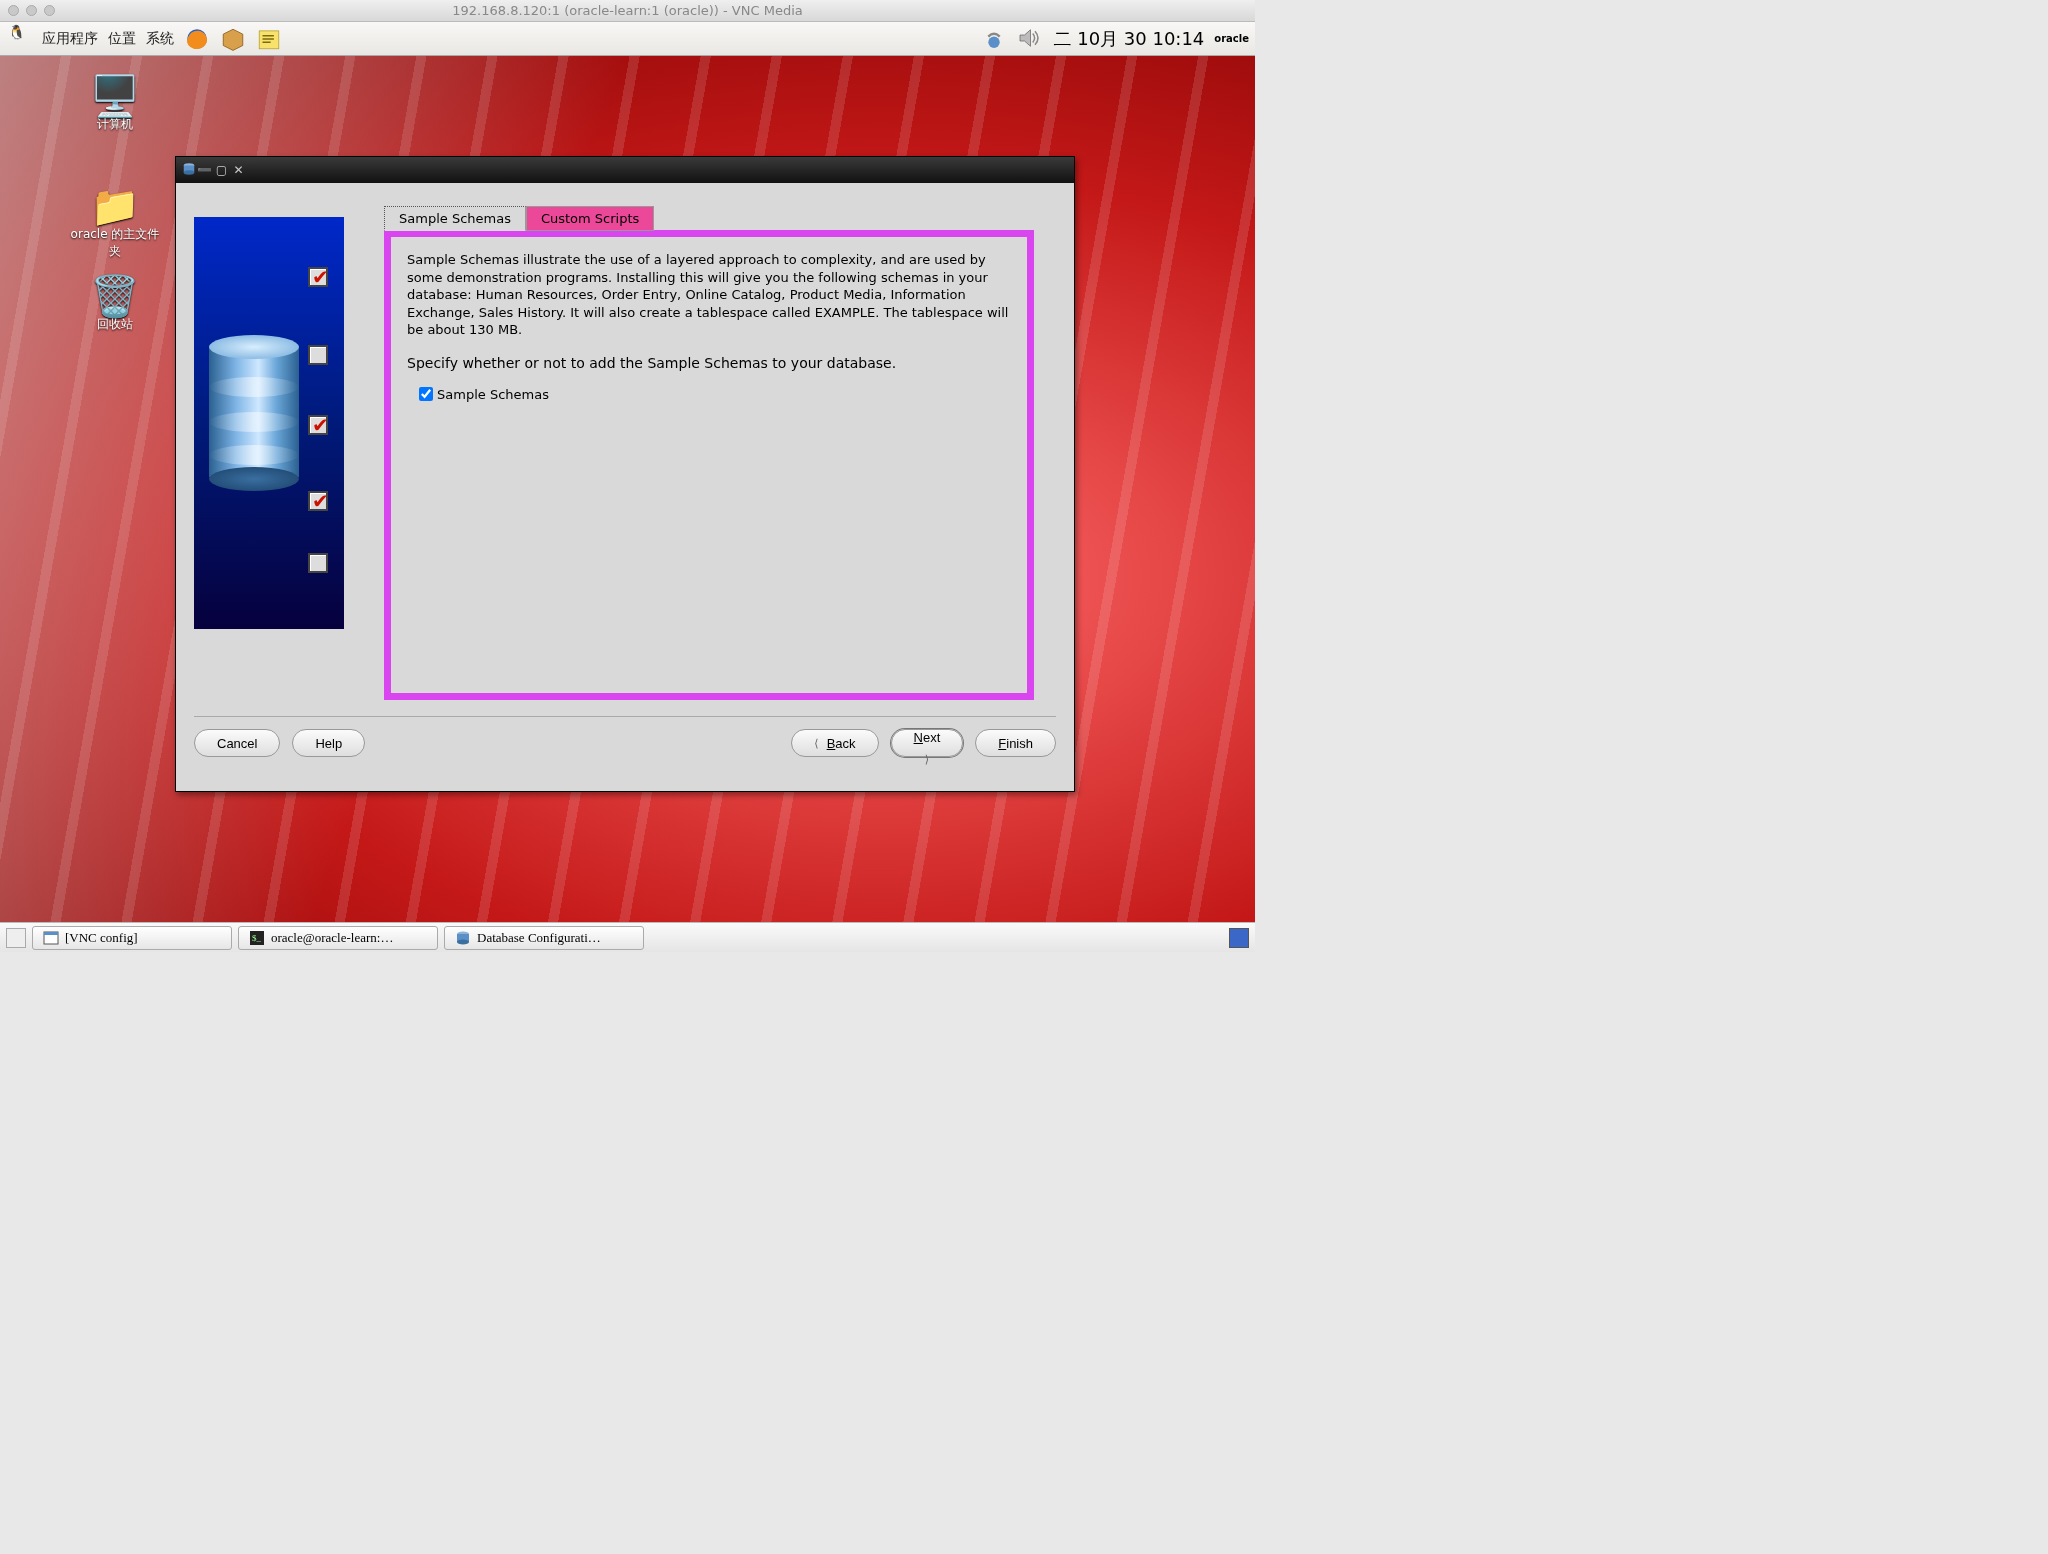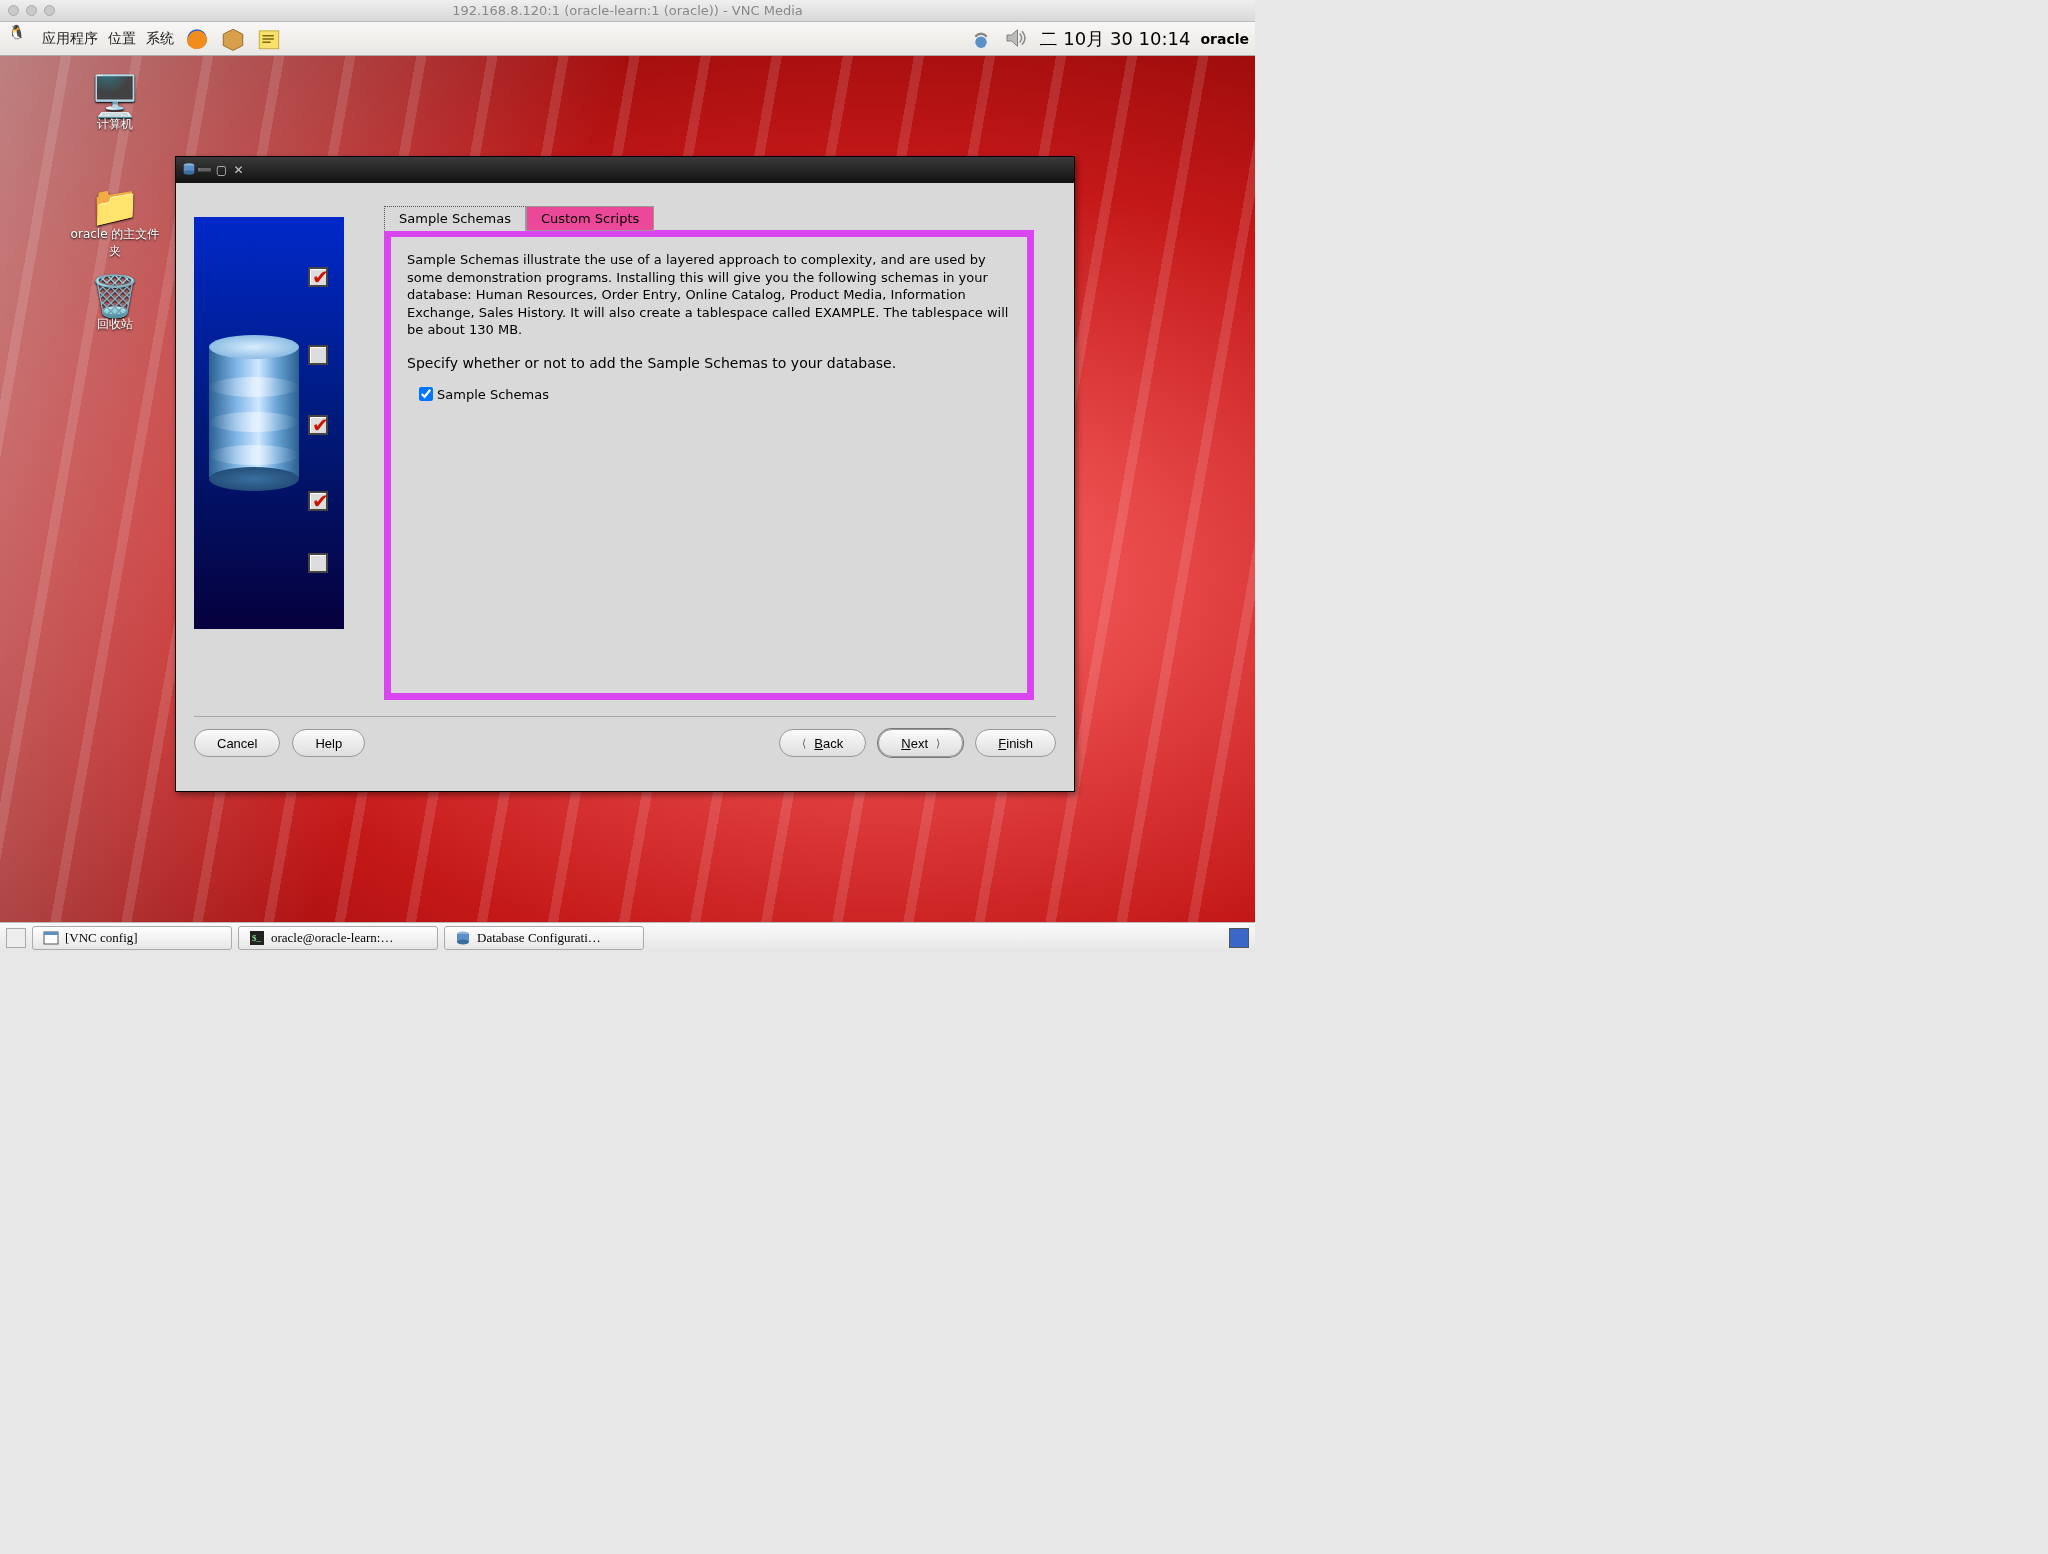--- a/index.html
+++ b/index.html
@@ -34,21 +34,21 @@
   gap: 10px;
   border-bottom: 1px solid #aaa;
 }
 .panel-icon { width: 26px; height: 26px; display: inline-block; }
 .round-hat { background: #b11; border-radius: 50%; width: 22px; height: 22px; position: relative; }
 .round-hat::after { content:"🐧"; position:absolute; left:2px; top:-2px; font-size:14px;}
 .panel-menu { font-size: 14px; color: #222; cursor: default; }
 .panel-spacer { flex: 1; }
 .panel-right { display: flex; align-items: center; gap: 10px; }
 .panel-clock { font-size: 18px; }
-.panel-user { font-size: 14px; font-weight: bold; }
+.panel-user { font-size: 10px; font-weight: bold; }
 
 .desktop {
   position: relative;
   height: 866px;
   background:
     linear-gradient(110deg, rgba(255,255,255,0.5) 0%, rgba(255,255,255,0) 40%),
     radial-gradient(ellipse at 70% 60%, #ff6a6a 0%, #c41818 55%, #7a0000 100%);
   overflow: hidden;
 }
 .desktop::before {
@@ -123,21 +123,21 @@
 .prompt-text { font-size:14px; margin-bottom:16px;}
 .checkbox-row { display:flex; align-items:center; gap:4px; padding-left:12px;}
 .checkbox-row input { width:14px; height:14px; }
 .dlg-sep { border:none; border-top:1px solid #aaa; margin: 6px 18px 0 18px;}
 .dlg-buttons { display:flex; padding: 12px 18px 14px 18px; gap:12px; align-items:center;}
 .btn {
   height:28px; padding:0 22px; border:1px solid #999; border-radius:14px;
   background: linear-gradient(#fbfbfb,#dedede); font-size:13px; cursor:default;
   display:inline-flex; align-items:center; gap:8px;
 }
-.btn.next-emph { box-shadow: 0 0 0 1px #777; }
+.btn.next-emph { box-shadow: 0 0 0 1px #777; flex-direction: column; }
 .btn .arrow { font-size:11px; color:#666; }
 .btn-spacer { flex:1; }
 
 .taskbar {
   height: 30px;
   background: linear-gradient(#fafafa,#e5e5e5);
   border-top: 1px solid #bbb;
   display:flex;
   align-items:center;
   padding: 0 6px;

